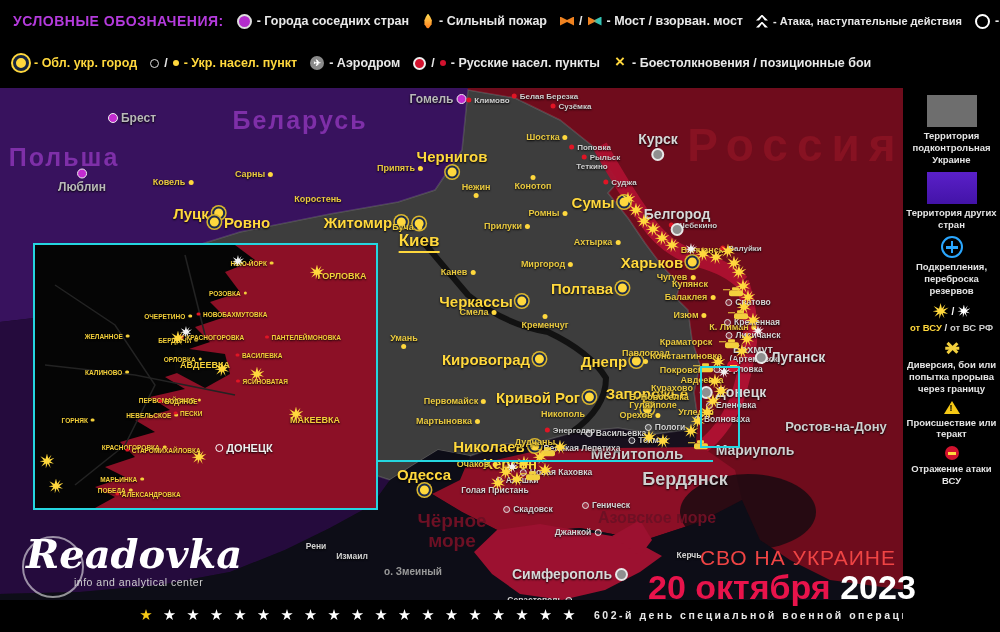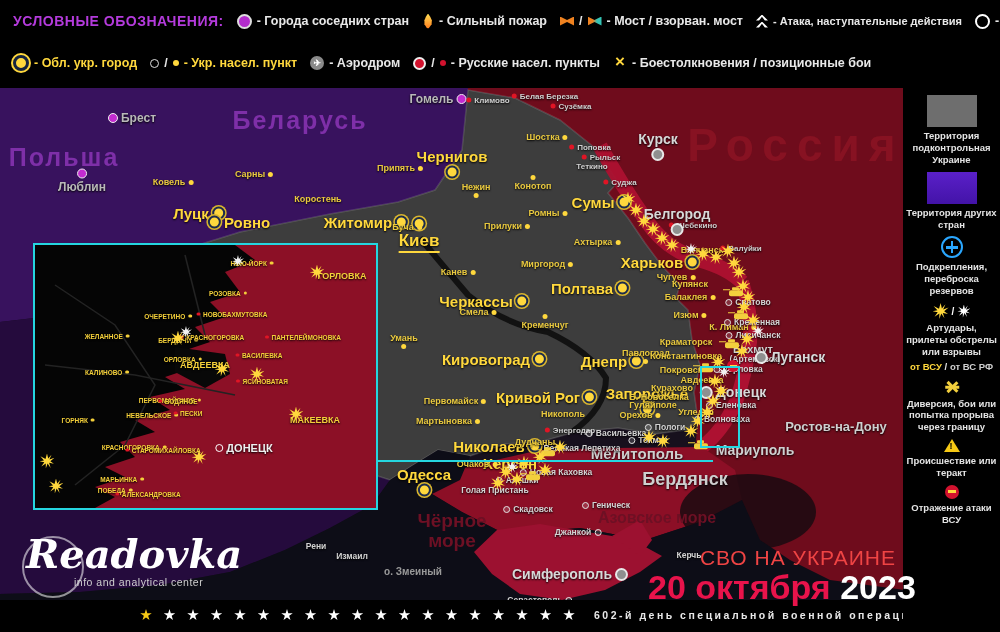--- a/index.html
+++ b/index.html
@@ -791,21 +791,20 @@
     <div class="sb">
         <span class="sw sw-ot ic"></span>
         <span class="txt">Территория других стран</span>
       </div>
     <div class="sb">
         <span class="ic ic-plus"></span>
         <span class="txt">Подкрепления, переброска резервов</span>
       </div>
     <div class="sb">
       <span class="ic-row"><span class="burst"></span>/<span class="burst w"></span></span>
-      <span class="txt">Артудары, прилеты обстрелы или взрывы</span>
       <span class="txt"><span style="color:#ffd83d">от ВСУ</span><span> / </span><span style="color:#cfcfcf">от ВС РФ</span></span>
     </div>
     <div class="sb">
         <span class="ic ic-xstar">
           <i></i>
           <i></i>
           <i></i>
         </span>
         <span class="txt">Диверсия, бои или попытка прорыва через границу</span>
       </div>

